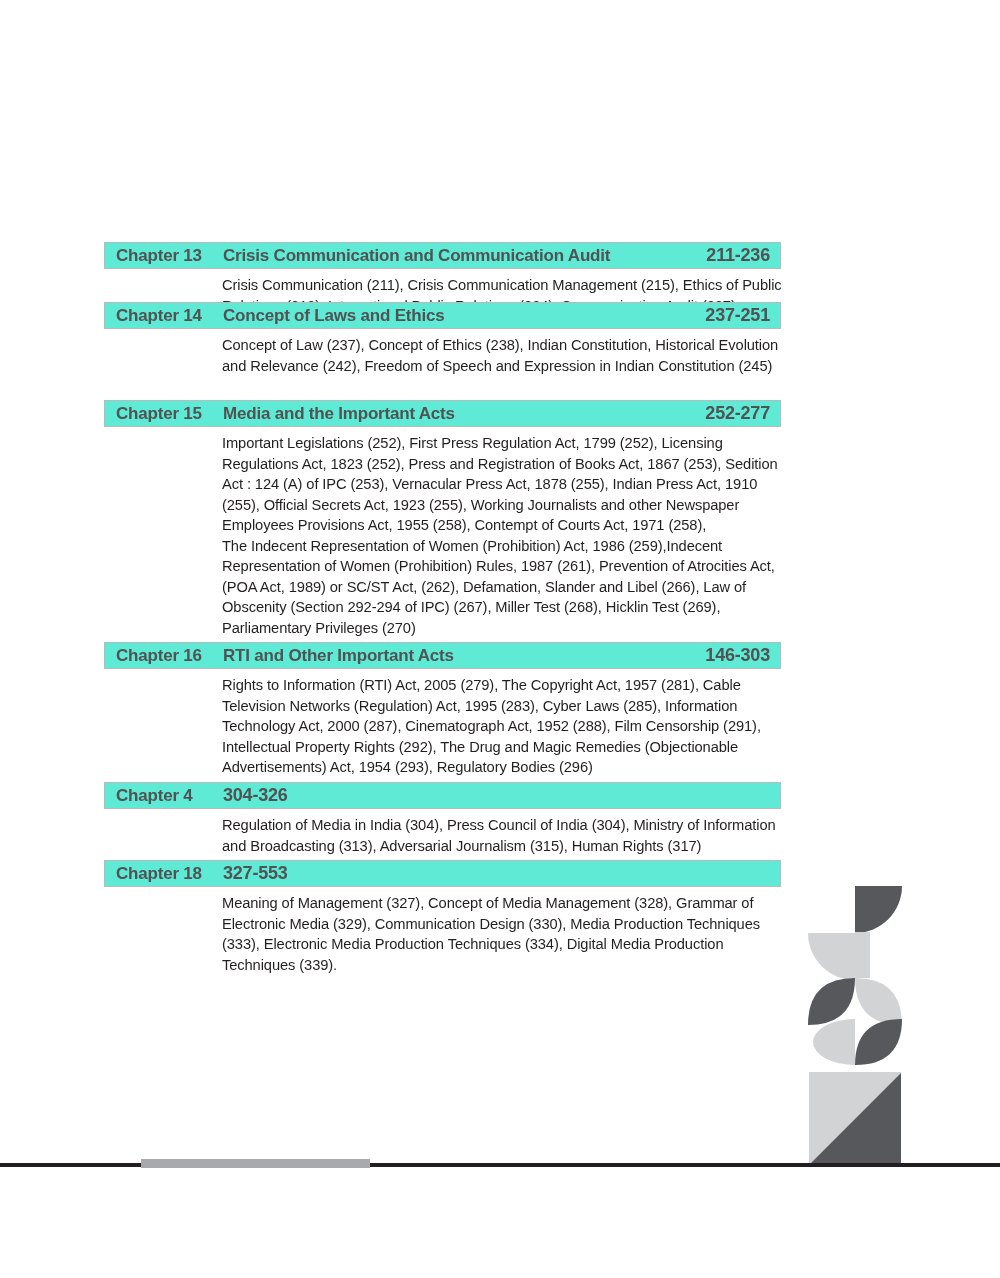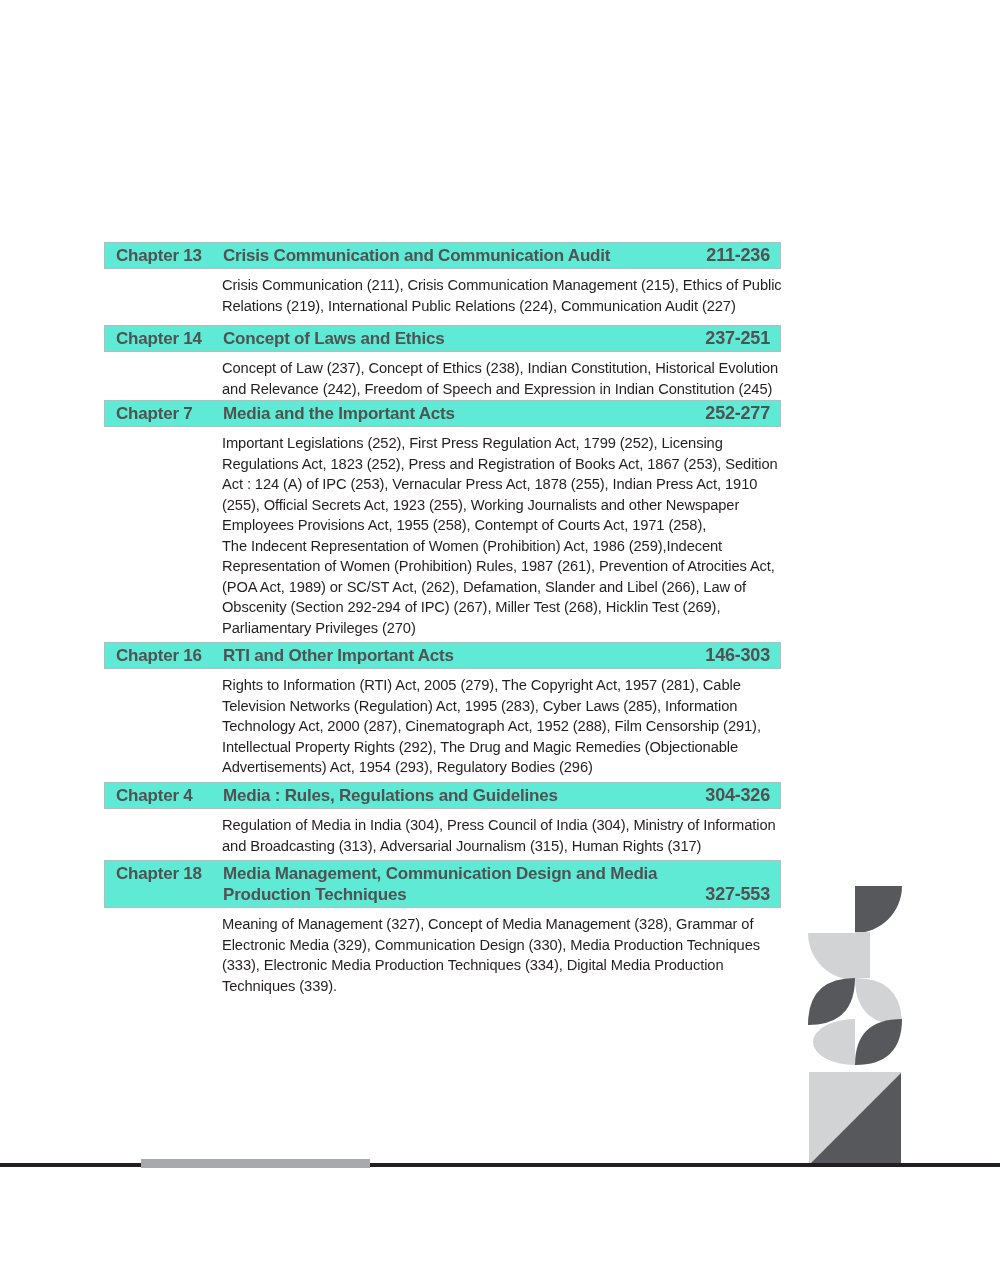--- a/index.html
+++ b/index.html
@@ -52,34 +52,34 @@
     <div class="chapter-box">
       <span class="ch-label">Chapter 13</span>
       <span class="ch-title">Crisis Communication and Communication Audit</span>
       <span class="ch-pages">211-236</span>
     </div>
     <div class="desc">
         <p>Crisis Communication (211), Crisis Communication Management (215), Ethics of Public Relations (219), International Public Relations (224), Communication Audit (227)</p>
       </div>
   </section>
 
-  <section class="entry" style="top: 325px;">
+  <section class="entry" style="top: 302px;">
     <div class="chapter-box">
       <span class="ch-label">Chapter 14</span>
       <span class="ch-title">Concept of Laws and Ethics</span>
       <span class="ch-pages">237-251</span>
     </div>
     <div class="desc">
         <p>Concept of Law (237), Concept of Ethics (238), Indian Constitution, Historical Evolution and Relevance (242), Freedom of Speech and Expression in Indian Constitution (245)</p>
       </div>
   </section>
 
   <section class="entry" style="top: 400px;">
     <div class="chapter-box">
-      <span class="ch-label">Chapter 7</span>
+      <span class="ch-label">Chapter 15</span>
       <span class="ch-title">Media and the Important Acts</span>
       <span class="ch-pages">252-277</span>
     </div>
     <div class="desc">
         <p>Important Legislations (252), First Press Regulation Act, 1799 (252), Licensing Regulations Act, 1823 (252), Press and Registration of Books Act, 1867 (253), Sedition Act : 124 (A) of IPC (253), Vernacular Press Act, 1878 (255), Indian Press Act, 1910 (255), Official Secrets Act, 1923 (255), Working Journalists and other Newspaper Employees Provisions Act, 1955 (258), Contempt of Courts Act, 1971 (258),</p>
         <p>The Indecent Representation of Women (Prohibition) Act, 1986 (259),Indecent Representation of Women (Prohibition) Rules, 1987 (261), Prevention of Atrocities Act, (POA Act, 1989) or SC/ST Act, (262), Defamation, Slander and Libel (266), Law of Obscenity (Section 292-294 of IPC) (267), Miller Test (268), Hicklin Test (269), Parliamentary Privileges (270)</p>
       </div>
   </section>
 
   <section class="entry" style="top: 642px;">
@@ -89,32 +89,30 @@
       <span class="ch-pages">146-303</span>
     </div>
     <div class="desc">
         <p>Rights to Information (RTI) Act, 2005 (279), The Copyright Act, 1957 (281), Cable Television Networks (Regulation) Act, 1995 (283), Cyber Laws (285), Information Technology Act, 2000 (287), Cinematograph Act, 1952 (288), Film Censorship (291), Intellectual Property Rights (292), The Drug and Magic Remedies (Objectionable Advertisements) Act, 1954 (293), Regulatory Bodies (296)</p>
       </div>
   </section>
 
   <section class="entry" style="top: 782px;">
     <div class="chapter-box">
       <span class="ch-label">Chapter 4</span>
-      <span class="ch-title">Media : Rules, Regulations and Guidelines</span>
       <span class="ch-pages">304-326</span>
     </div>
     <div class="desc">
         <p>Regulation of Media in India (304), Press Council of India (304), Ministry of Information and Broadcasting (313), Adversarial Journalism (315), Human Rights (317)</p>
       </div>
   </section>
 
   <section class="entry" style="top: 860px;">
     <div class="chapter-box">
       <span class="ch-label">Chapter 18</span>
-      <span class="ch-title">Media Management, Communication Design and Media Production Techniques</span>
       <span class="ch-pages">327-553</span>
     </div>
     <div class="desc">
         <p>Meaning of Management (327), Concept of Media Management (328), Grammar of Electronic Media (329), Communication Design (330), Media Production Techniques (333), Electronic Media Production Techniques (334), Digital Media Production Techniques (339).</p>
       </div>
   </section>
 </div>
 
 <svg class="logo" viewBox="0 0 94 277" xmlns="http://www.w3.org/2000/svg" aria-hidden="true">
   <g>

